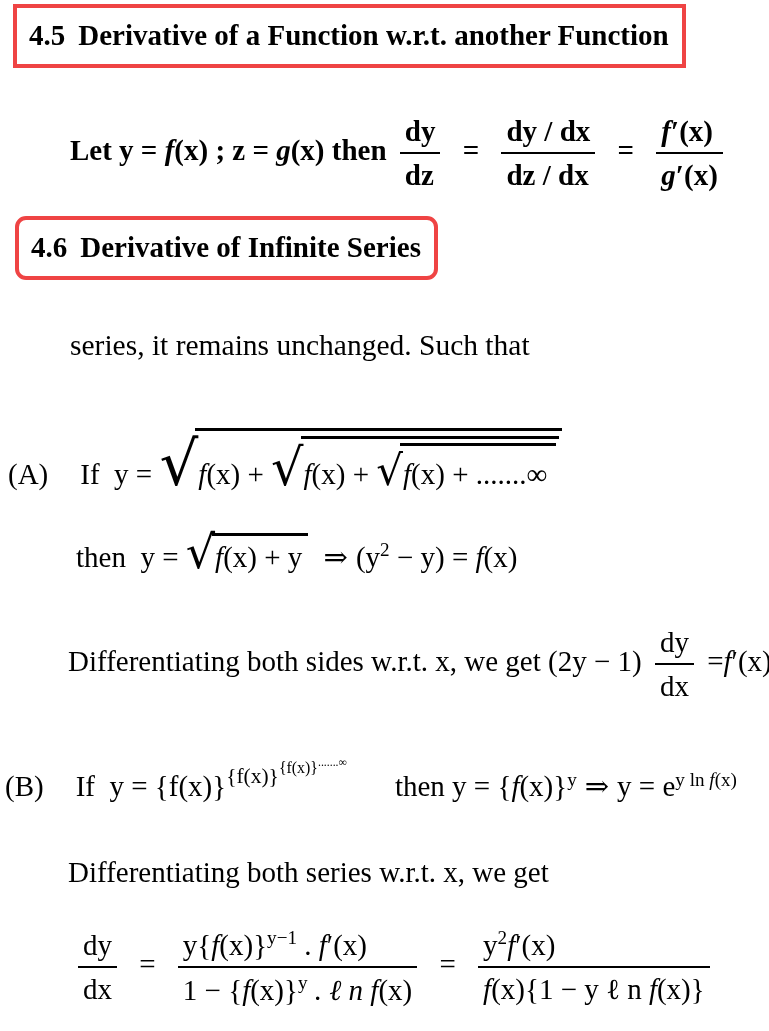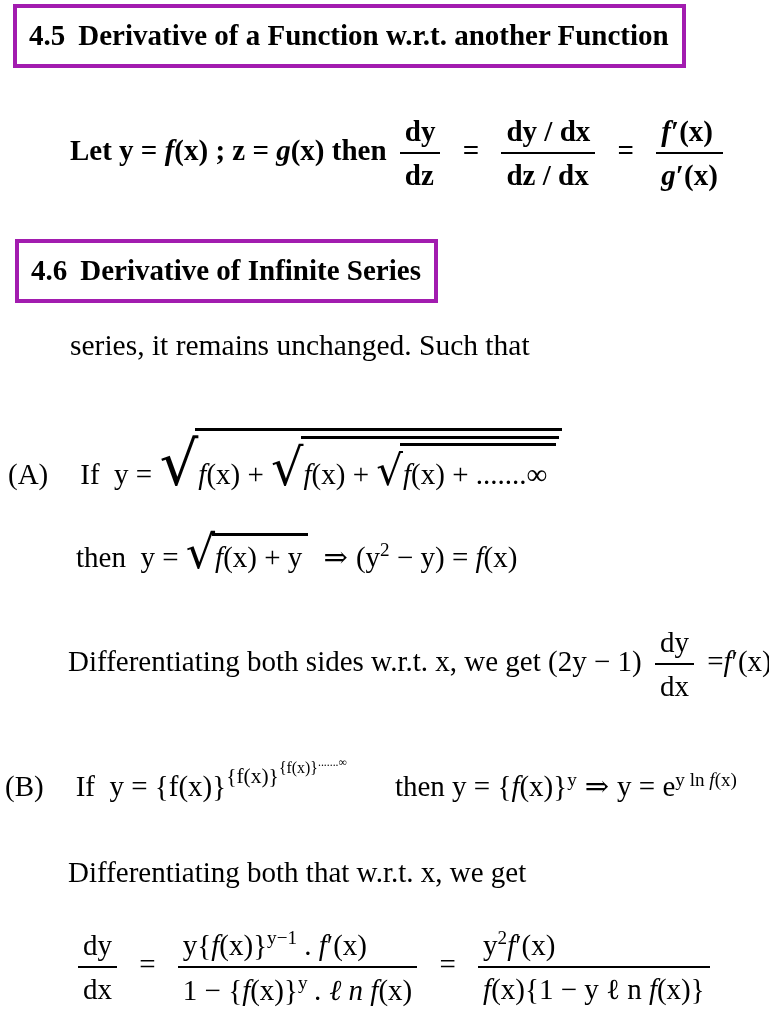--- a/index.html
+++ b/index.html
@@ -3,21 +3,21 @@
 <meta charset="utf-8">
 <style>
   html,body{margin:0;padding:0;background:#ffffff;}
   .page{
     position:relative;width:769px;height:1031px;background:#fff;color:#000;
     font-family:"Liberation Serif","DejaVu Serif",serif;font-size:29px;line-height:1.25;
     overflow:hidden;
   }
   .it{font-style:italic;}
   .hbox{
-    position:absolute;border:4px solid #a21caf;padding:9px 13px 11px 12px;
+    position:absolute;border:4px solid #ef4444;padding:9px 13px 11px 12px;
     font-weight:bold;font-size:29px;white-space:nowrap;
   }
   .hnum{margin-right:13px;}
   .eqrow{position:absolute;display:flex;align-items:center;white-space:nowrap;}
   .row{position:absolute;white-space:nowrap;}
   .frac{display:inline-block;vertical-align:middle;margin:0 6px;}
   .frac .num{display:block;border-bottom:2px solid #000;padding:0 5px 3px;}
   .frac .den{display:block;padding:3px 5px 0;}
   .rel{margin:0 9px;}
   .para{position:absolute;left:70px;top:326px;width:700px;font-size:29.5px;line-height:38px;}
@@ -54,21 +54,21 @@
     <span>
       <span>Let y = </span><span class="it">f</span><span>(x) ; z = </span><span class="it">g</span><span>(x) then</span>
       <span class="frac"><span class="num">dy</span><span class="den">dz</span></span>
       <span class="rel">=</span>
       <span class="frac"><span class="num">dy / dx</span><span class="den">dz / dx</span></span>
       <span class="rel">=</span>
       <span class="frac"><span class="num"><span class="it">f</span><span>′(x)</span></span><span class="den"><span class="it">g</span><span>′(x)</span></span></span>
     </span>
   </div>
 
-  <div class="hbox" style="left:15px;top:239px;">
+  <div class="hbox" style="left:15px;top:216px;border-radius:11px;">
     <span class="hnum">4.6</span><span>Derivative of Infinite Series</span>
   </div>
 
   <div class="para">
     <span>series, it remains unchanged. Such that</span>
   </div>
 
   <div class="row" style="left:8px;top:428px;">
     <span class="itemlabel">(A)</span><span>If y =</span>
     <span class="sq sq1">
@@ -95,21 +95,21 @@
     <span>Differentiating both sides w.r.t. x, we get (2y − 1)</span>
     <span class="frac"><span class="num">dy</span><span class="den">dx</span></span>
     <span>=</span><span class="it">f</span><span>′(x)</span>
   </div>
 
   <div class="row" style="left:5px;top:756px;">
     <span class="itemlabel">(B)</span><span>If y = </span><span>{f(x)}</span><span class="bsup"><span>{f(x)}</span><span class="bsup"><span>{f(x)}</span><span class="bsup"><span>.......∞</span></span></span></span><span class="gap">then y = {</span><span class="it">f</span><span>(x)}</span><span class="sup">y</span><span class="arr">⇒</span><span>y = e</span><span class="sup"><span>y ln </span><span class="it">f</span><span>(x)</span></span>
   </div>
 
   <div class="row" style="left:68px;top:854px;">
-    <span>Differentiating both that w.r.t. x, we get</span>
+    <span>Differentiating both series w.r.t. x, we get</span>
   </div>
 
   <div class="eqrow" style="left:72px;top:906px;height:122px;">
     <span>
       <span class="frac"><span class="num">dy</span><span class="den">dx</span></span>
       <span class="rel">=</span>
       <span class="frac"><span class="num"><span>y{</span><span class="it">f</span><span>(x)}</span><span class="sup">y−1</span><span> . </span><span class="it">f</span><span>′(x)</span></span><span class="den"><span>1 − {</span><span class="it">f</span><span>(x)}</span><span class="sup">y</span><span class="it"> . ℓ n </span><span class="it">f</span><span>(x)</span></span></span>
       <span class="rel">=</span>
       <span class="frac"><span class="num"><span>y</span><span class="sup">2</span><span class="it">f</span><span>′(x)</span></span><span class="den"><span class="it">f</span><span>(x){1 − y ℓ n </span><span class="it">f</span><span>(x)}</span></span></span>
     </span>

